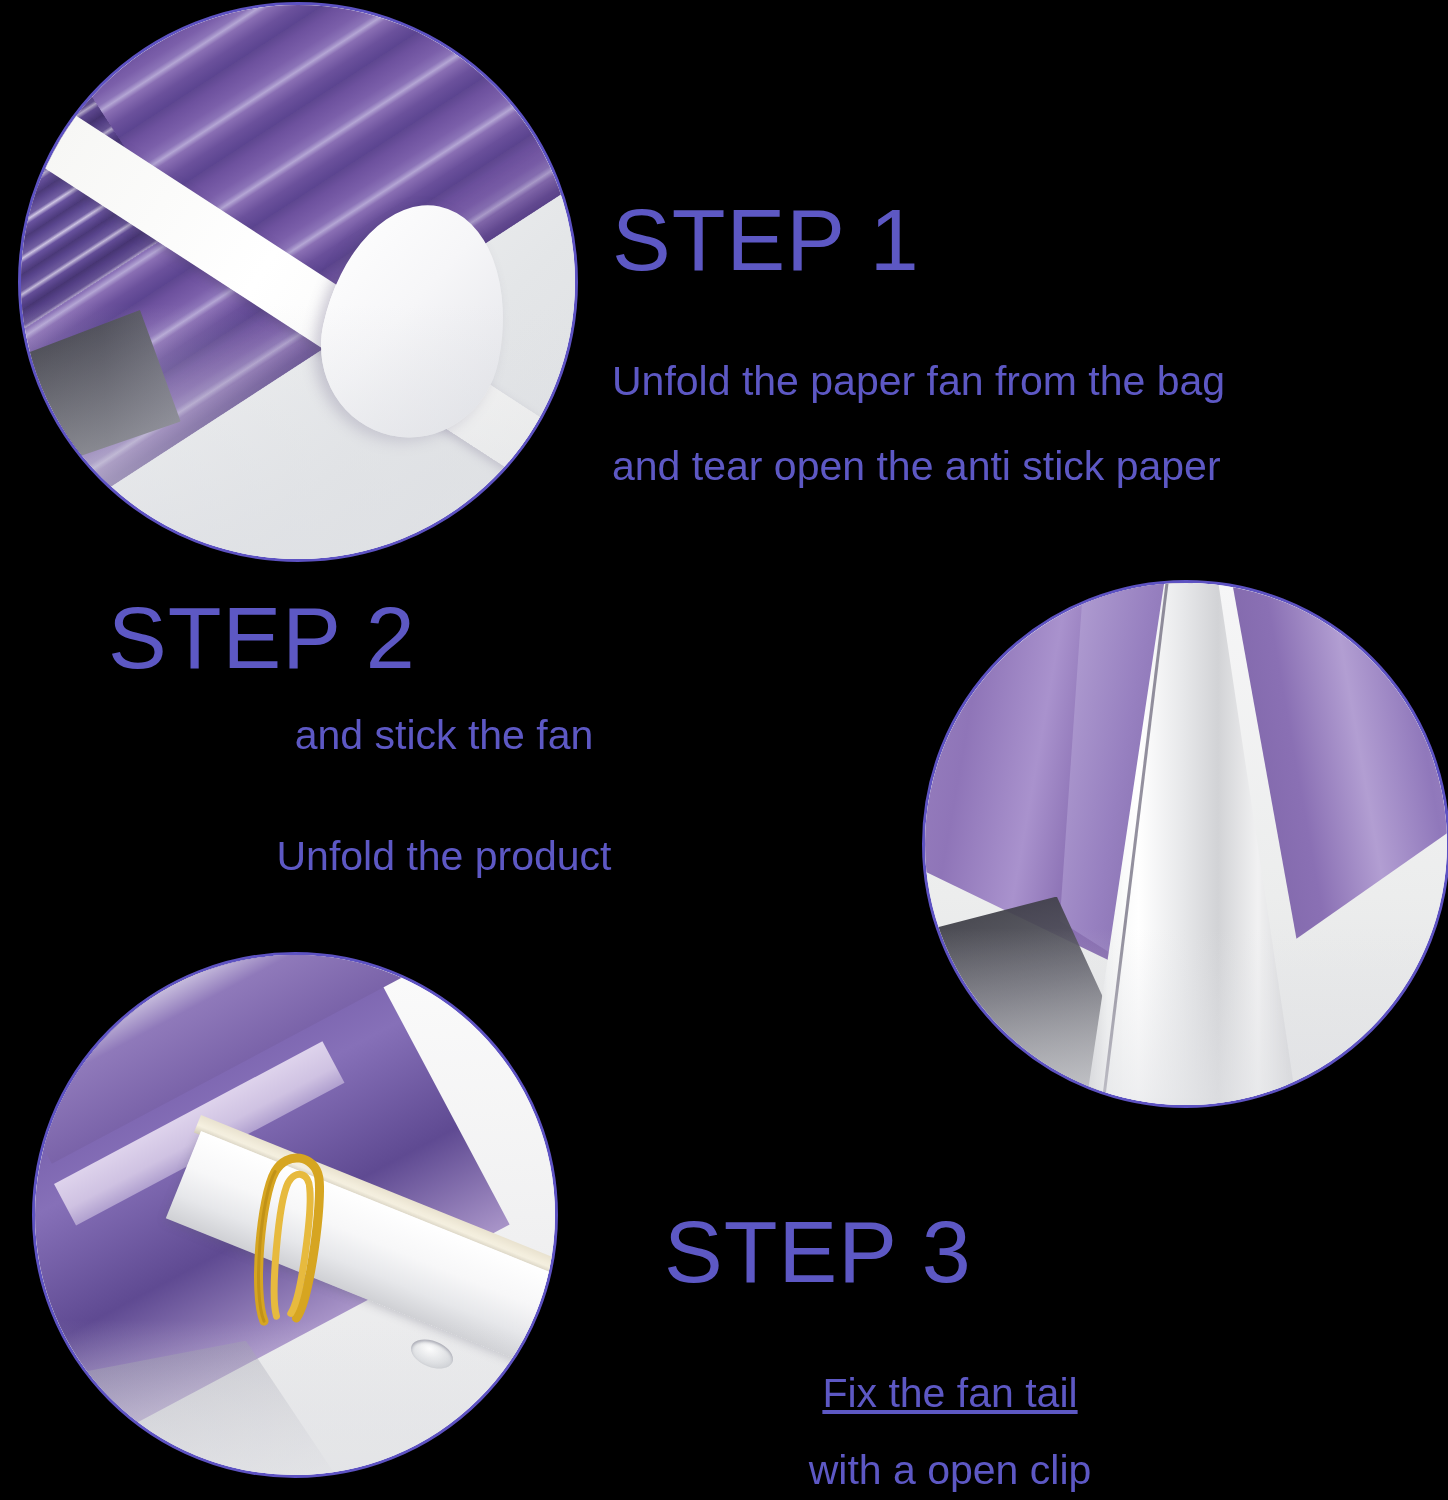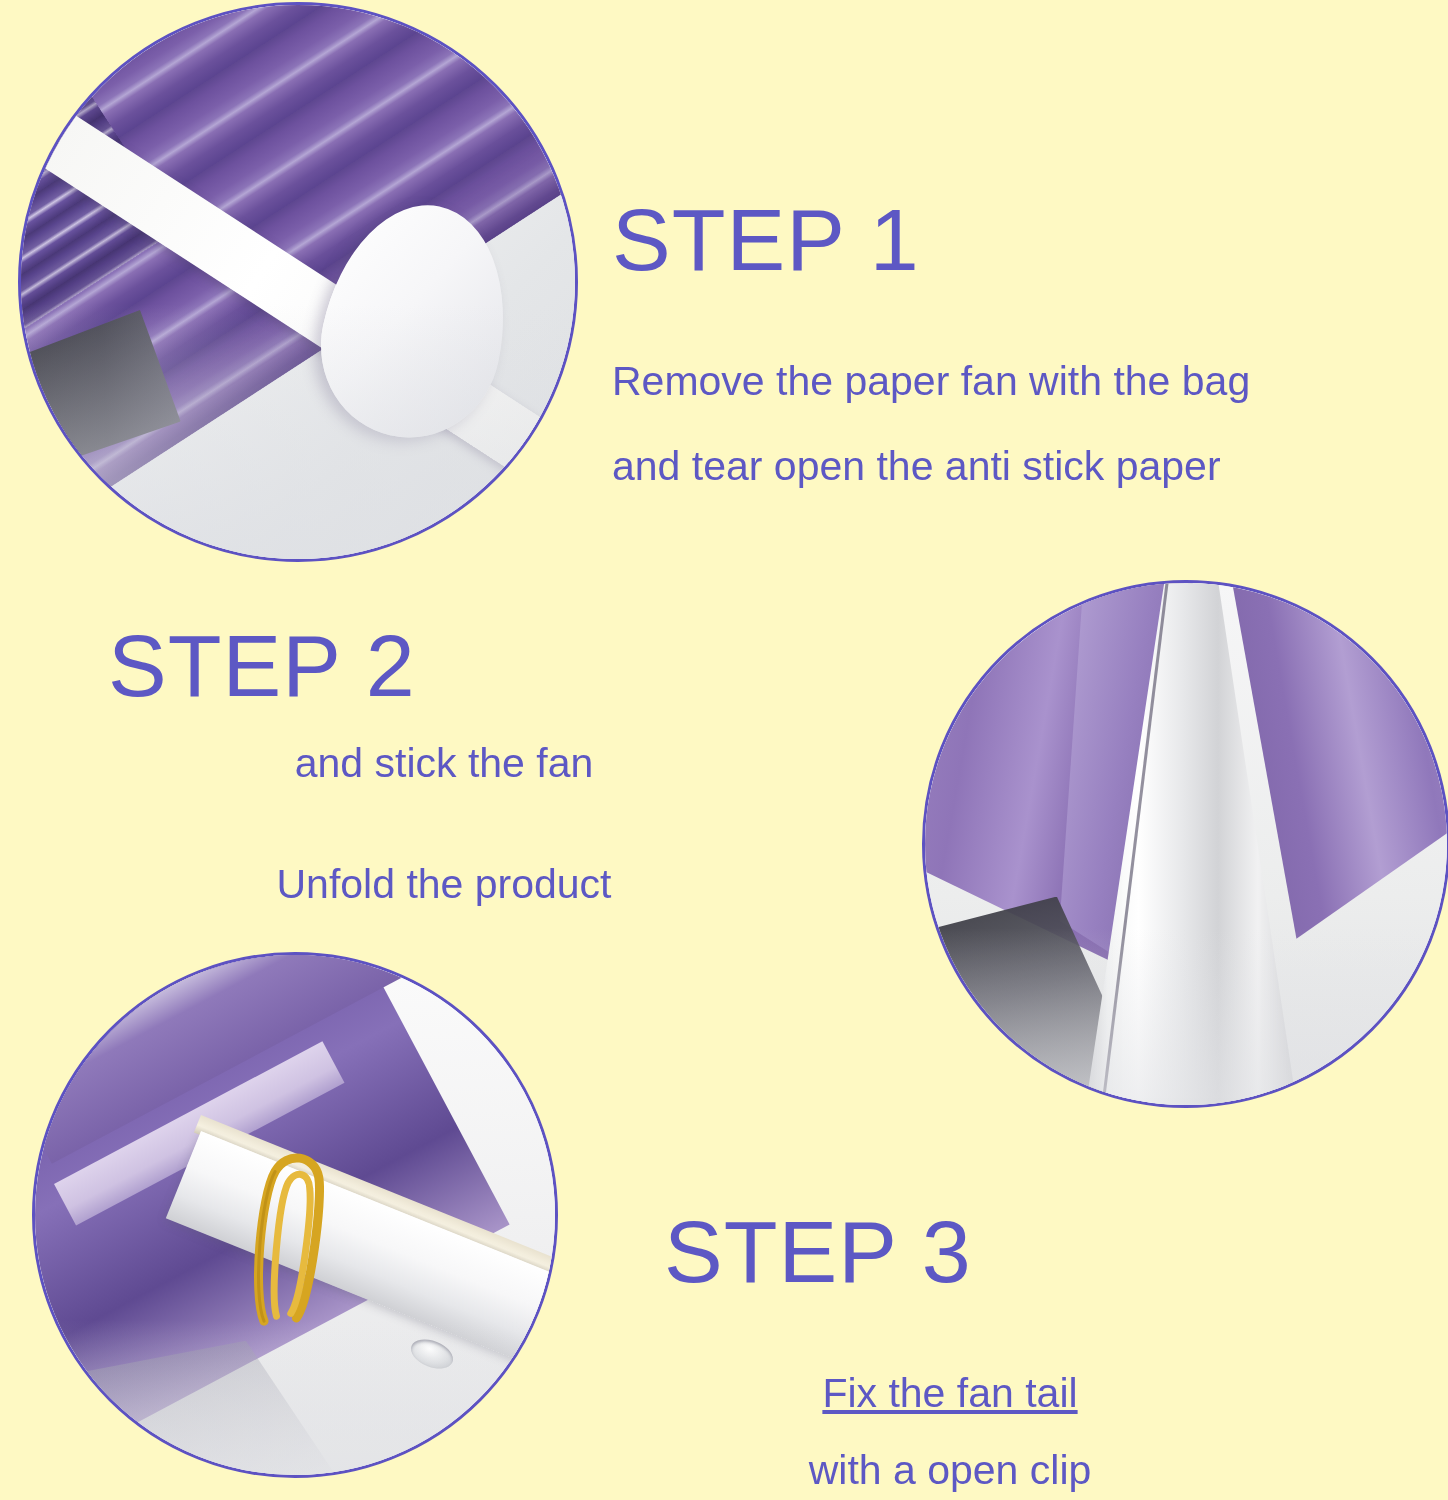--- a/index.html
+++ b/index.html
@@ -12,21 +12,21 @@
     height: 1500px;
     position: relative;
     overflow: hidden;
     font-family: "Liberation Sans", sans-serif;
     -webkit-font-smoothing: antialiased;
   }
 
   .stage {
     position: absolute;
     inset: 0;
-    background: #fef9c3;
+    background: #000000;
   }
 
   
   .photo-circle {
     position: absolute;
     border-radius: 50%;
     overflow: hidden;
     box-sizing: border-box;
     border: 3px solid #5d52c2;
     background: #ffffff;
@@ -274,21 +274,21 @@
   }
 
   
   #step1-text { left: 612px; top: 196px; }
   #step1-text .step-title { font-size: 88px; }
   #step1-text .step-line  { font-size: 41px; margin-top: 0; }
   #step1-text .l1 { margin-top: 74px; }
   #step1-text .l2 { margin-top: 38px; }
 
   
-  #step2-text { left: 108px; top: 622px; text-align: left; }
+  #step2-text { left: 108px; top: 594px; text-align: left; }
   #step2-text .step-title { font-size: 88px; }
   #step2-text .lines { text-align: center; width: 672px; }
   #step2-text .step-line { font-size: 41px; display: block; }
   #step2-text .l1 { margin-top: 74px; }
   #step2-text .l2 { margin-top: 30px; }
 
   
   #step3-text { left: 664px; top: 1208px; }
   #step3-text .step-title { font-size: 88px; }
   #step3-text .lines { text-align: center; width: 572px; }
@@ -308,21 +308,21 @@
       <div class="dark-gap" style="left:-6%; top:56%; width:34%; height:28%; transform:rotate(-33deg); clip-path:polygon(0% 0%,100% 26%,86% 100%,0% 74%);"></div>
       <div class="liner-strip" style="left:10%; top:20%; width:124%; height:11%; transform:rotate(33deg); transform-origin:0 0;"></div>
       <div class="liner-peel" style="left:55%; top:36%; width:32%; height:42%; transform:rotate(12deg);"></div>
       <div style="position:absolute; left:0; bottom:0; width:100%; height:46%;
                   background:linear-gradient(180deg, rgba(255,255,255,0) 0%, rgba(222,224,228,0.75) 100%);"></div>
     </div>
   </div>
 
   <div class="step-block" id="step1-text">
     <div class="step-title">STEP 1</div>
-    <div class="step-line l1">Remove the paper fan with the bag</div>
+    <div class="step-line l1">Unfold the paper fan from the bag</div>
     <div class="step-line l2">and tear open the anti stick paper</div>
   </div>
 
   <div class="step-block" id="step2-text">
     <div class="step-title">STEP 2</div>
     <div class="lines">
       <span class="step-line l2">and stick the fan</span>
       <span class="step-line l1">Unfold the product</span>
     </div>
   </div>

